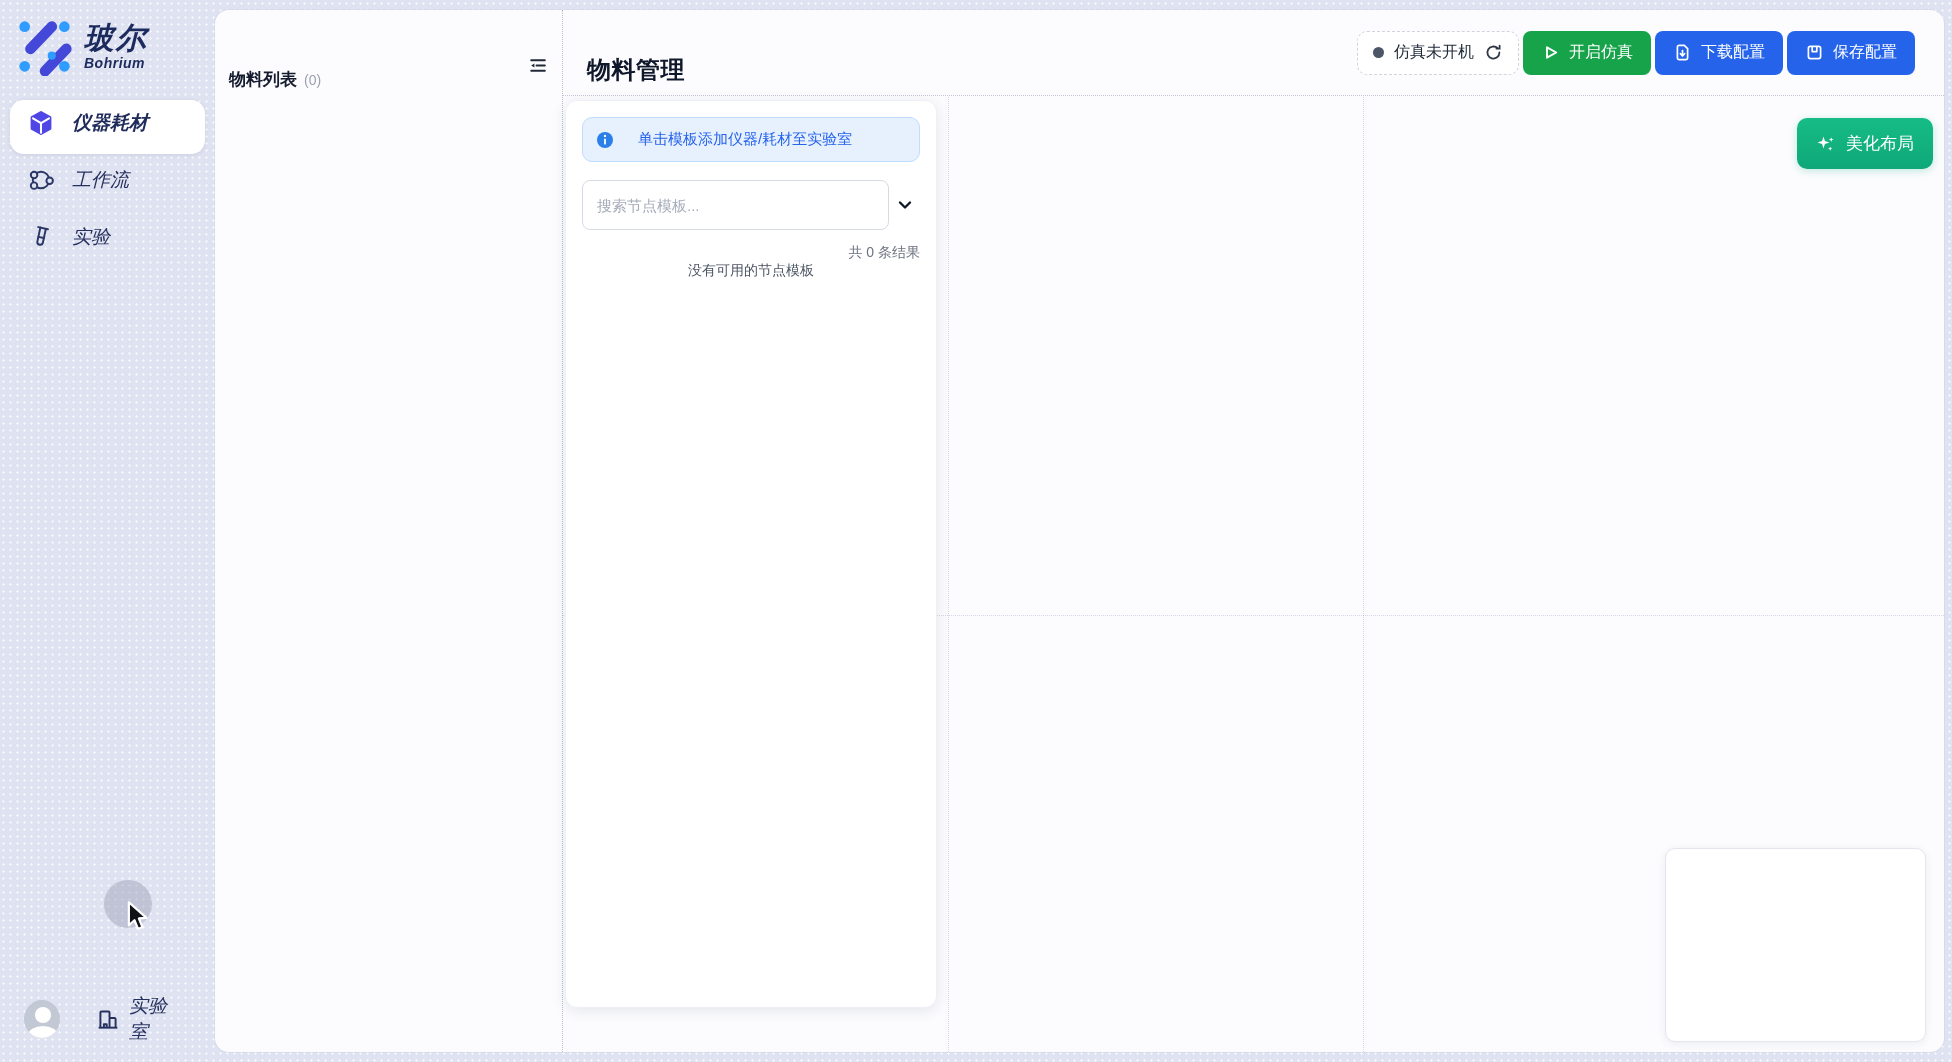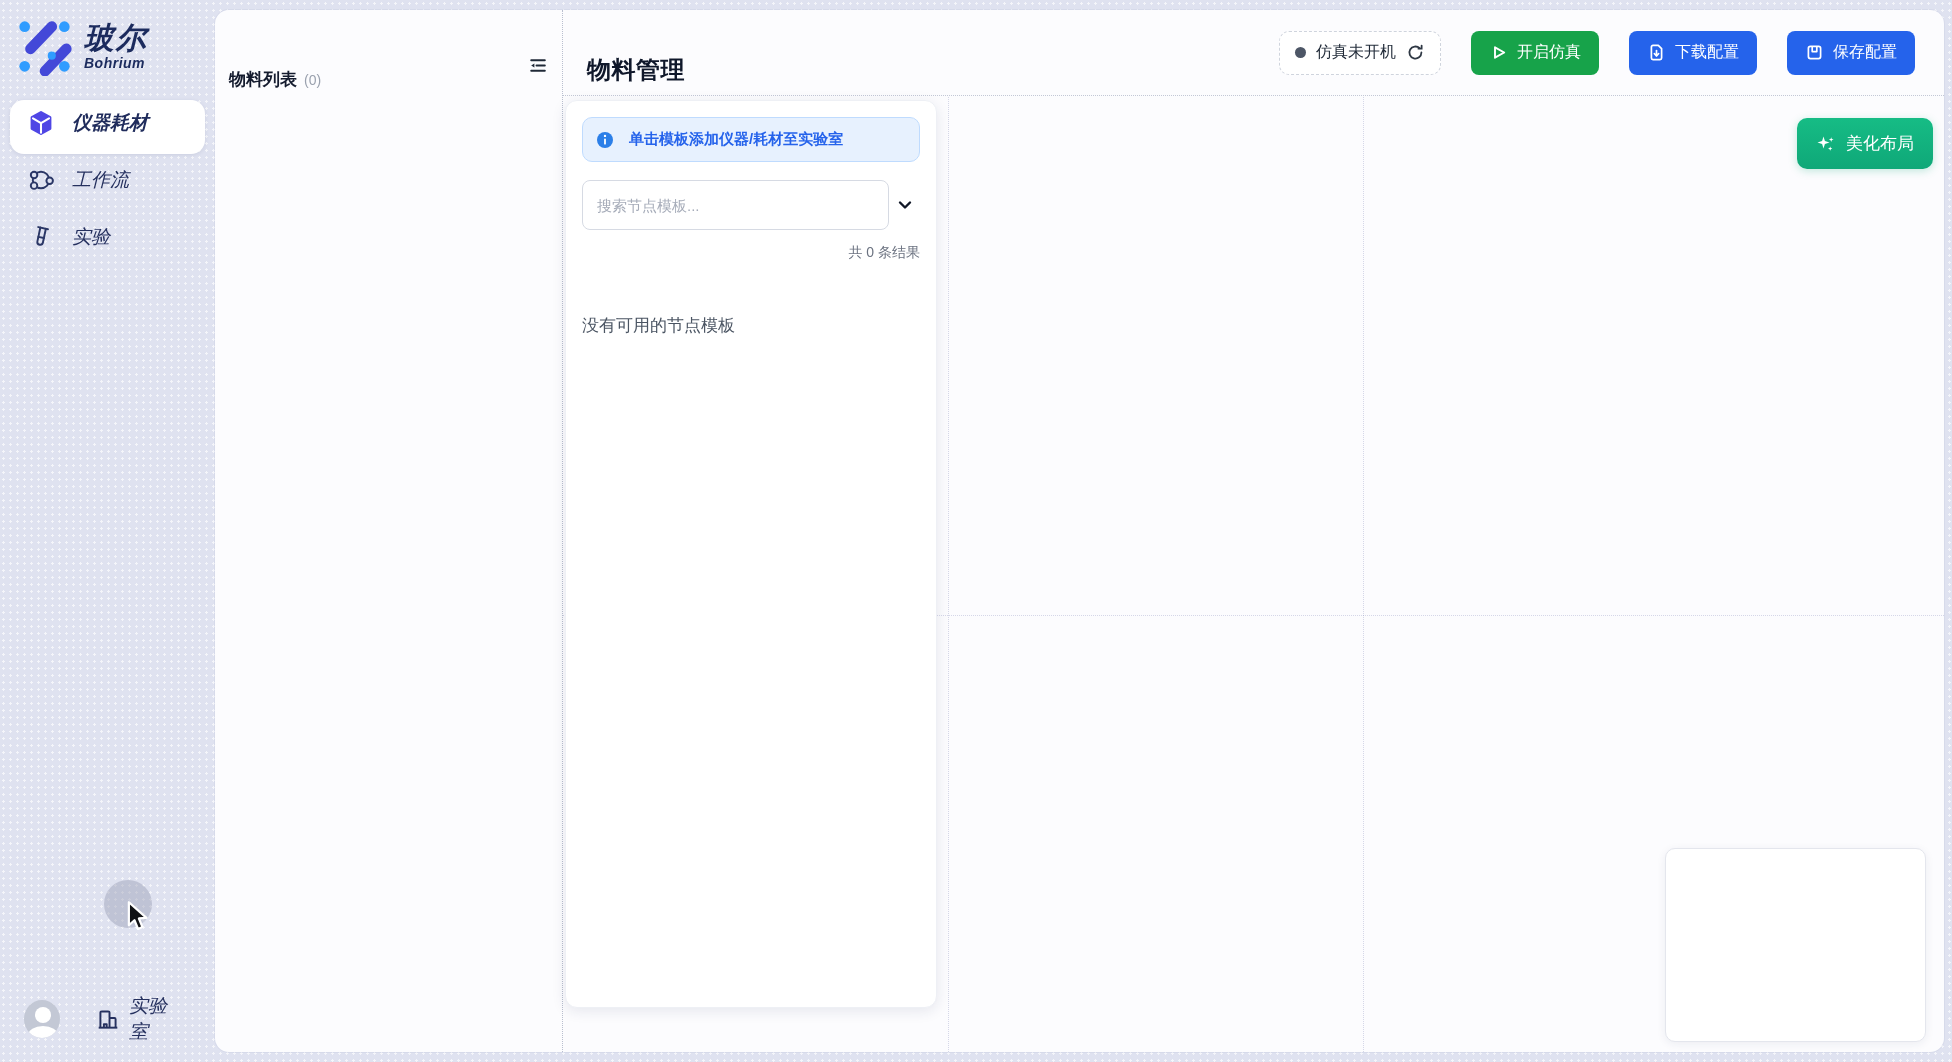--- a/index.html
+++ b/index.html
@@ -35,41 +35,41 @@
   .v-divider { position:absolute; left:347px; top:0; bottom:0; width:0; border-left:1px dotted #b9bfcf; }
   
   .list-header { position:absolute; left:0; top:30px; width:347px; padding:0 14px 0 14px; display:flex; align-items:center; justify-content:space-between; }
   .list-title-wrap { display:flex; align-items:baseline; gap:7px; }
   .list-title { font-size:17px; font-weight:700; color:#141b2e;margin-top:28px; }
   .list-count { font-size:14px; color:#9aa1ae; }
   .collapse-btn { width:22px; height:22px; display:flex; align-items:center; justify-content:center; cursor:pointer; }
   
   .main-header { position:absolute; left:348px; top:0; right:0; height:86px; border-bottom:1px dotted #c3c8d6; display:flex; align-items:center; padding:0 29px 0 24px; }
   .page-title { font-size:24px; font-weight:700; color:#0f172a; letter-spacing:.5px;margin-top:34px; }
-  .header-actions { margin-left:auto; display:flex; align-items:center; gap:30px; }
+  .header-actions { margin-left:auto; display:flex; align-items:center; gap:4px; }
   .status-pill { height:44px; display:flex; align-items:center; gap:10px; padding:0 15px; background:#fff; border:1.6px dashed #cfd4dd; border-radius:10px; }
   .status-dot { width:11px; height:11px; border-radius:50%; background:#4d5666; }
   .status-text { font-size:16px; font-weight:500; color:#1f2937; }
   .btn { height:44px; border:none; display:flex; align-items:center; gap:9px; padding:0 18px; border-radius:8px; color:#fff; font-size:16px; font-weight:500; cursor:pointer; font-family:inherit; }
   .btn-green { background:#17a34a; }
   .btn-blue  { background:#2563eb; }
   
   .canvas { position:absolute; left:348px; top:87px; right:0; bottom:0; }
   .gridline-v { position:absolute; top:0; bottom:0; width:0; border-left:1px dotted rgba(110,120,175,.28); }
   .gridline-h { position:absolute; left:0; right:0; height:0; border-top:1px dotted rgba(110,120,175,.28); }
   
   .tpl-panel { position:absolute; left:350px; top:90px; width:372px; height:908px; background:#fff; border-radius:12px; border:1px solid #eef0f5; box-shadow:0 3px 14px rgba(25,35,90,.10); padding:16px; }
-  .info-banner { display:flex; align-items:center; gap:15px; background:#e7f1fe; border:1px solid #bfdbfe; border-radius:10px; padding:12px 13px;font-weight:bold; }
+  .info-banner { display:flex; align-items:center; gap:24px; background:#e7f1fe; border:1px solid #bfdbfe; border-radius:10px; padding:12px 13px; }
   .info-banner .txt { font-size:15px; color:#2563eb; }
   .search-row { margin-top:18px; display:flex; align-items:center; gap:4px; }
   .search-input { flex:0 0 307px; height:50px; border:1px solid #d6dae3; border-radius:8px; padding:0 14px; font-size:15px; color:#1f2937; outline:none; font-family:inherit; background:#fff; }
   .search-input::placeholder { color:#a6acb9; }
   .dd-toggle { width:24px; height:24px; display:flex; align-items:center; justify-content:center; cursor:pointer; }
   .results-line { margin-top:14px; text-align:right; font-size:14px; color:#6b7280; }
-  .empty-line { margin-top:52px; font-size:17px; color:#4b5563; }
+  .empty-line { text-align:center; font-size:14px; color:#4b5563; }
   
   .beautify-btn { position:absolute; top:21px; right:11px; height:51px; display:flex; align-items:center; gap:10px; padding:0 19px; border:none; border-radius:10px; color:#fff; font-size:17px; font-weight:500; cursor:pointer; font-family:inherit;
     background:linear-gradient(180deg,#16bc85 0%,#0fa878 100%); box-shadow:0 2px 8px rgba(16,170,120,.25); }
   
   .minimap { position:absolute; right:18px; bottom:10px; width:261px; height:194px; background:#fff; border:1px solid #e4e6ed; border-radius:10px; box-shadow:0 2px 10px rgba(30,40,90,.07); }
   svg { display:block; }
 </style>
 </head>
 <body>
 

